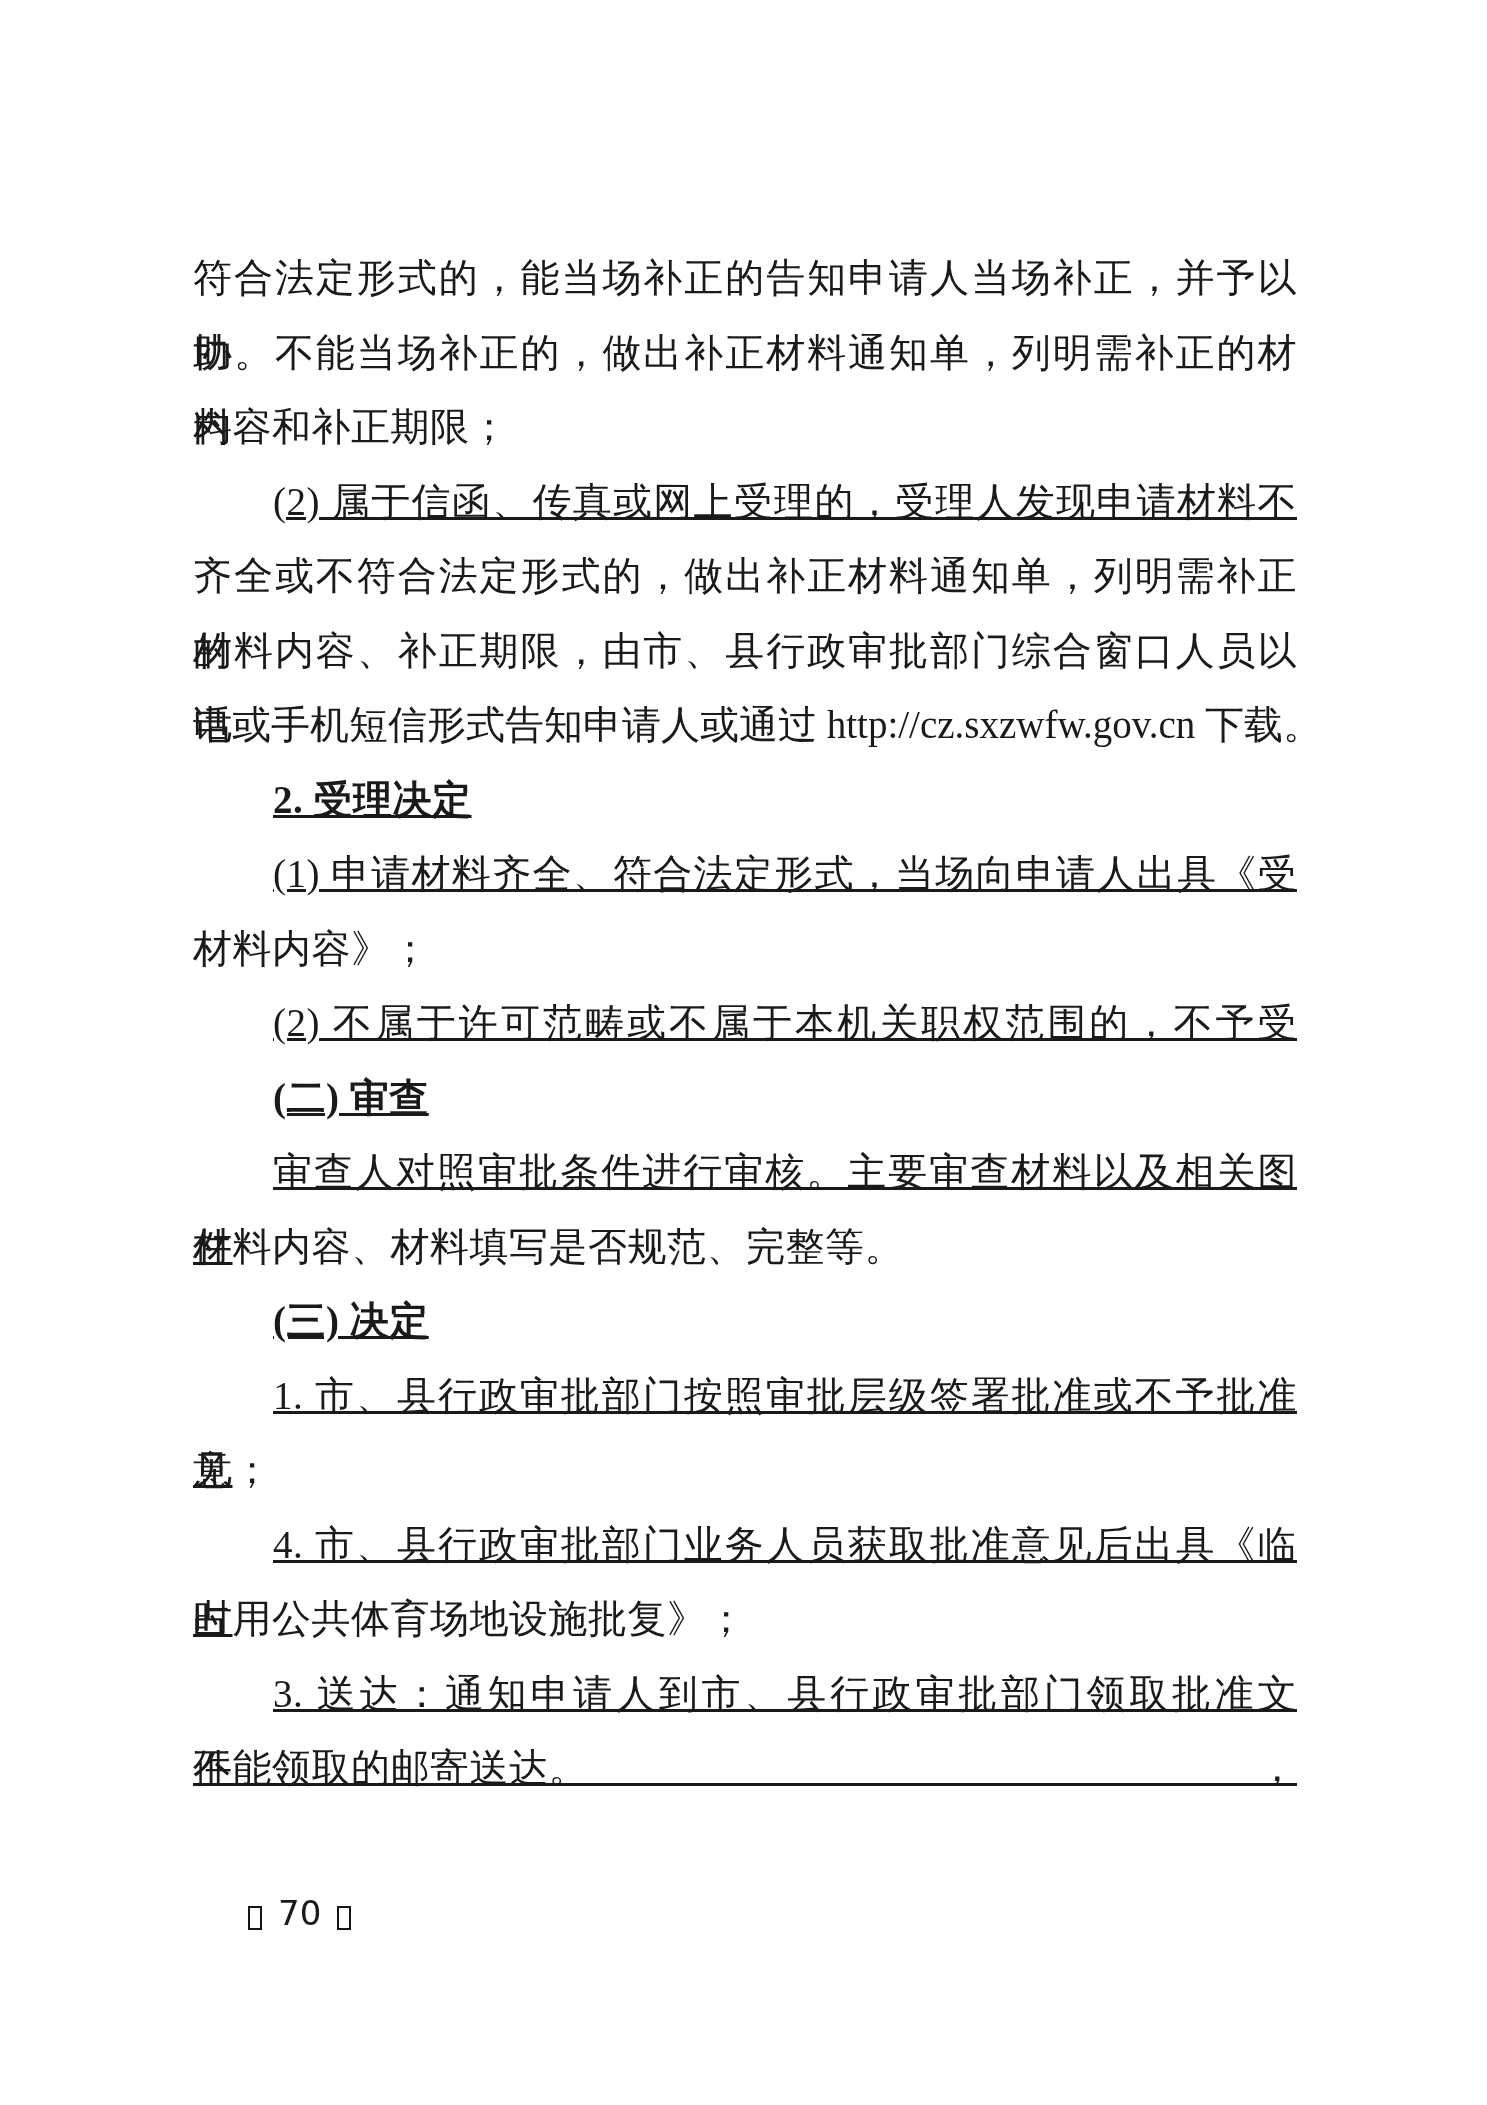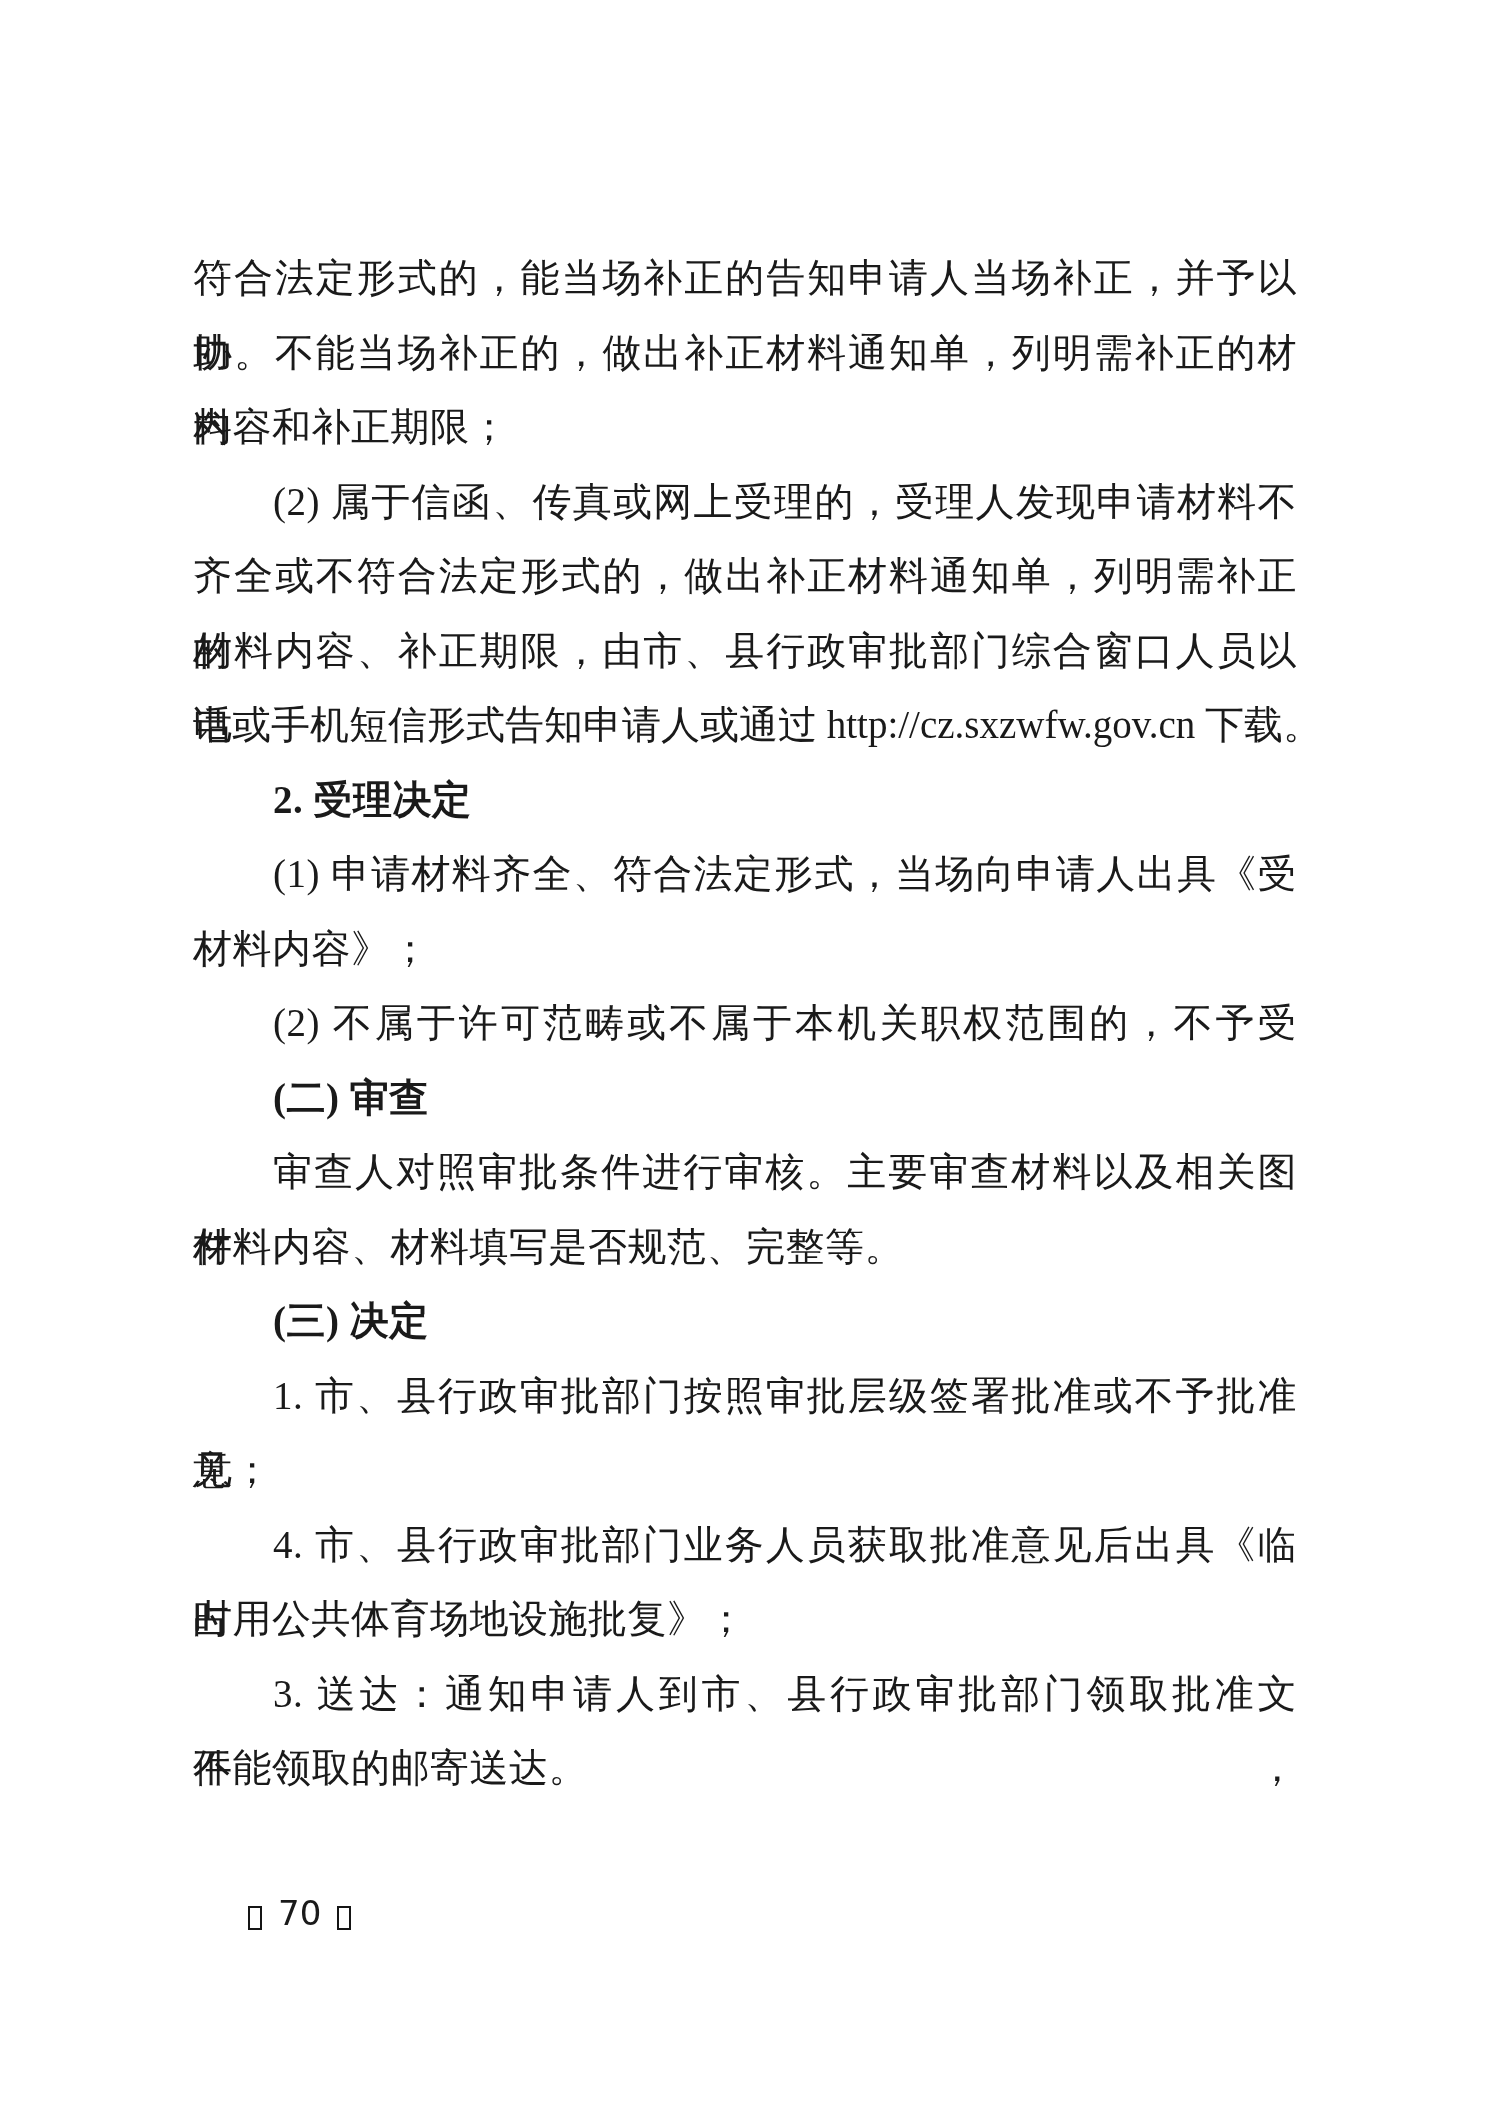--- a/index.html
+++ b/index.html
@@ -31,21 +31,21 @@
     letter-spacing: 0.5px;
   }
   
   .jf {
     white-space: normal;
     text-align: justify;
     text-align-last: justify;
     text-justify: inter-character;
   }
   
-  .ind { padding-left: 80px; }
+  .ind { padding-left: 80px; text-decoration: underline; }
   .jf.ind { padding-left: 0; text-indent: 80px; }
   .bold { font-weight: 700; }
   .url { letter-spacing: 0; }
   .footer {
     position: absolute;
     left: 240px;
     top: 1886px;
     height: 44px;
     display: flex;
     align-items: flex-end;

